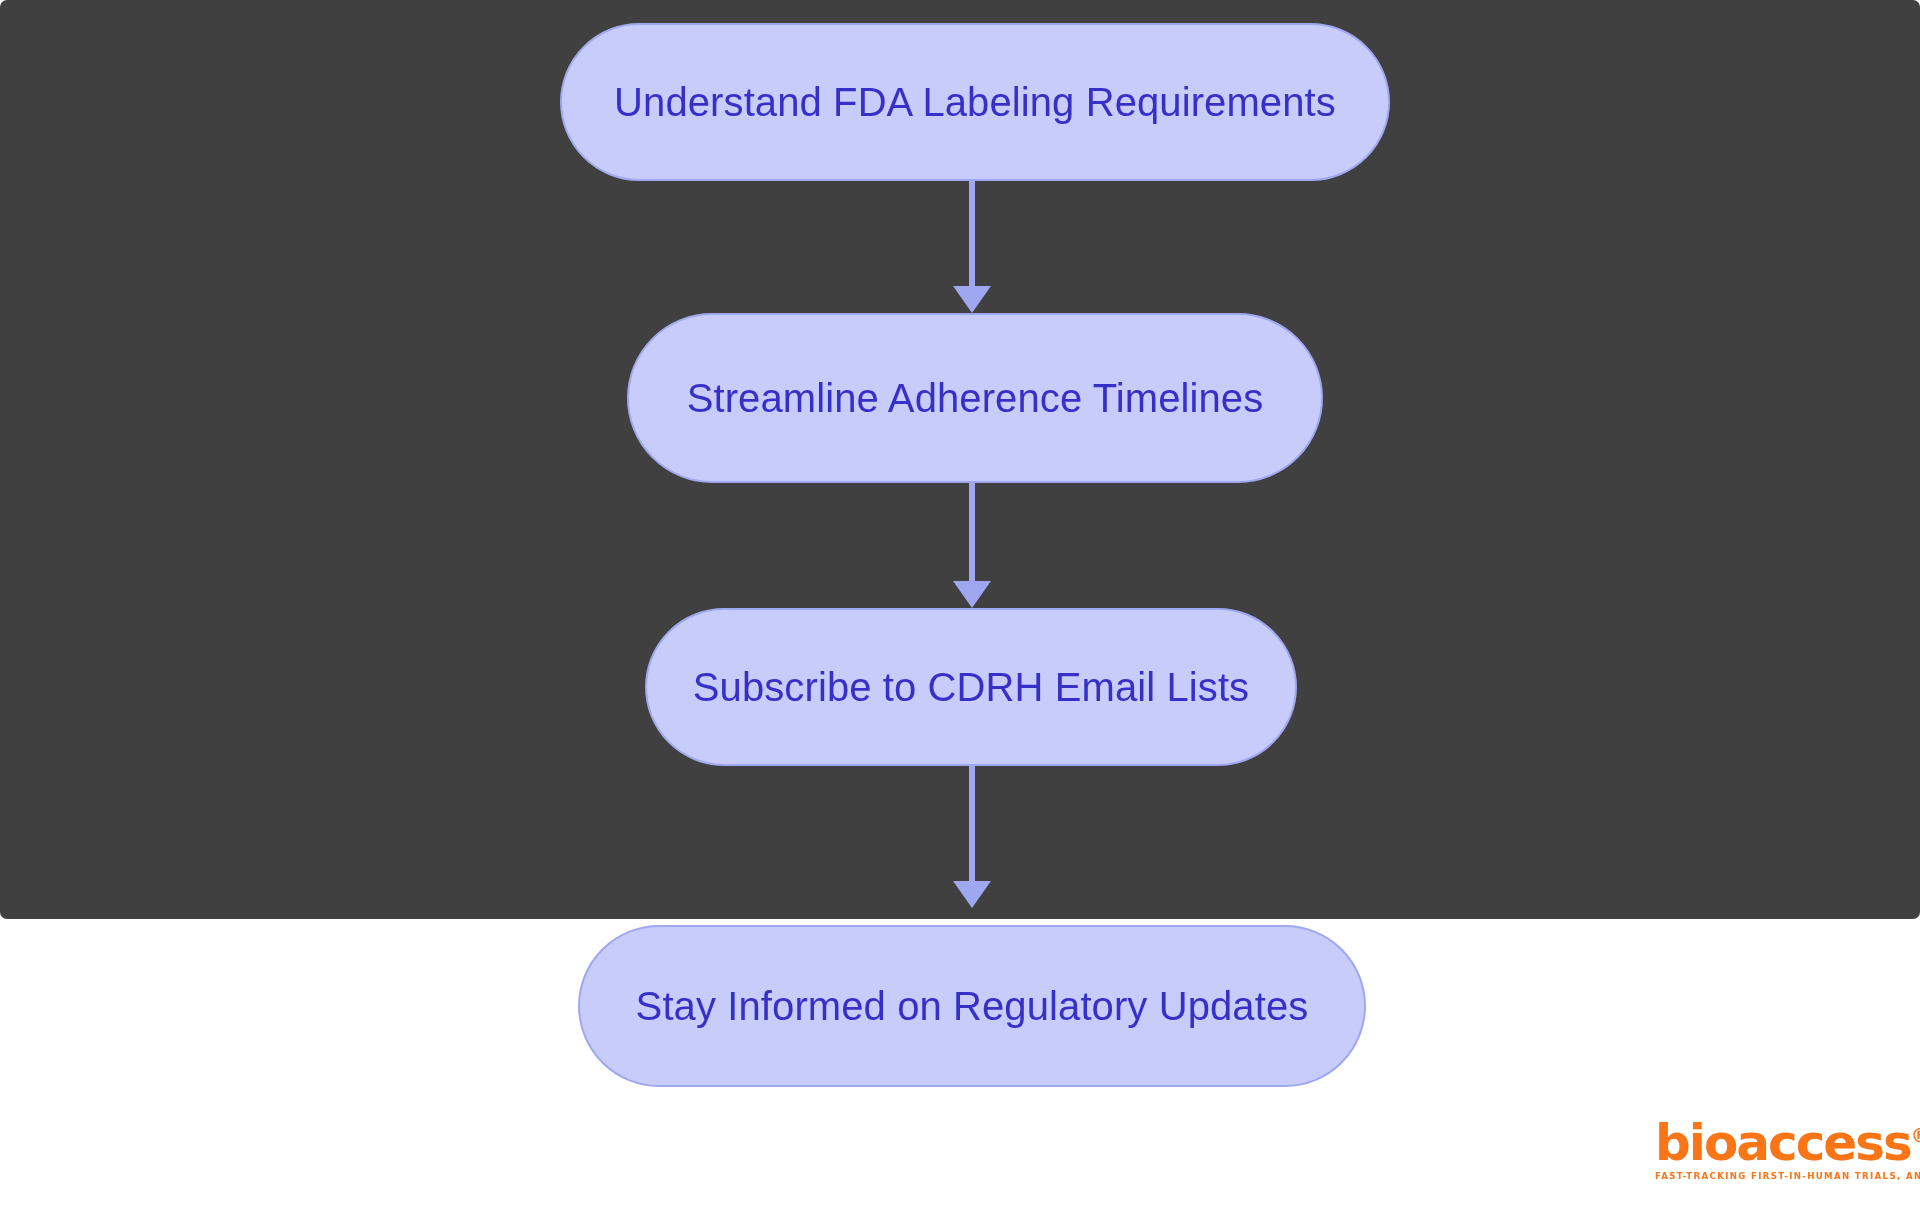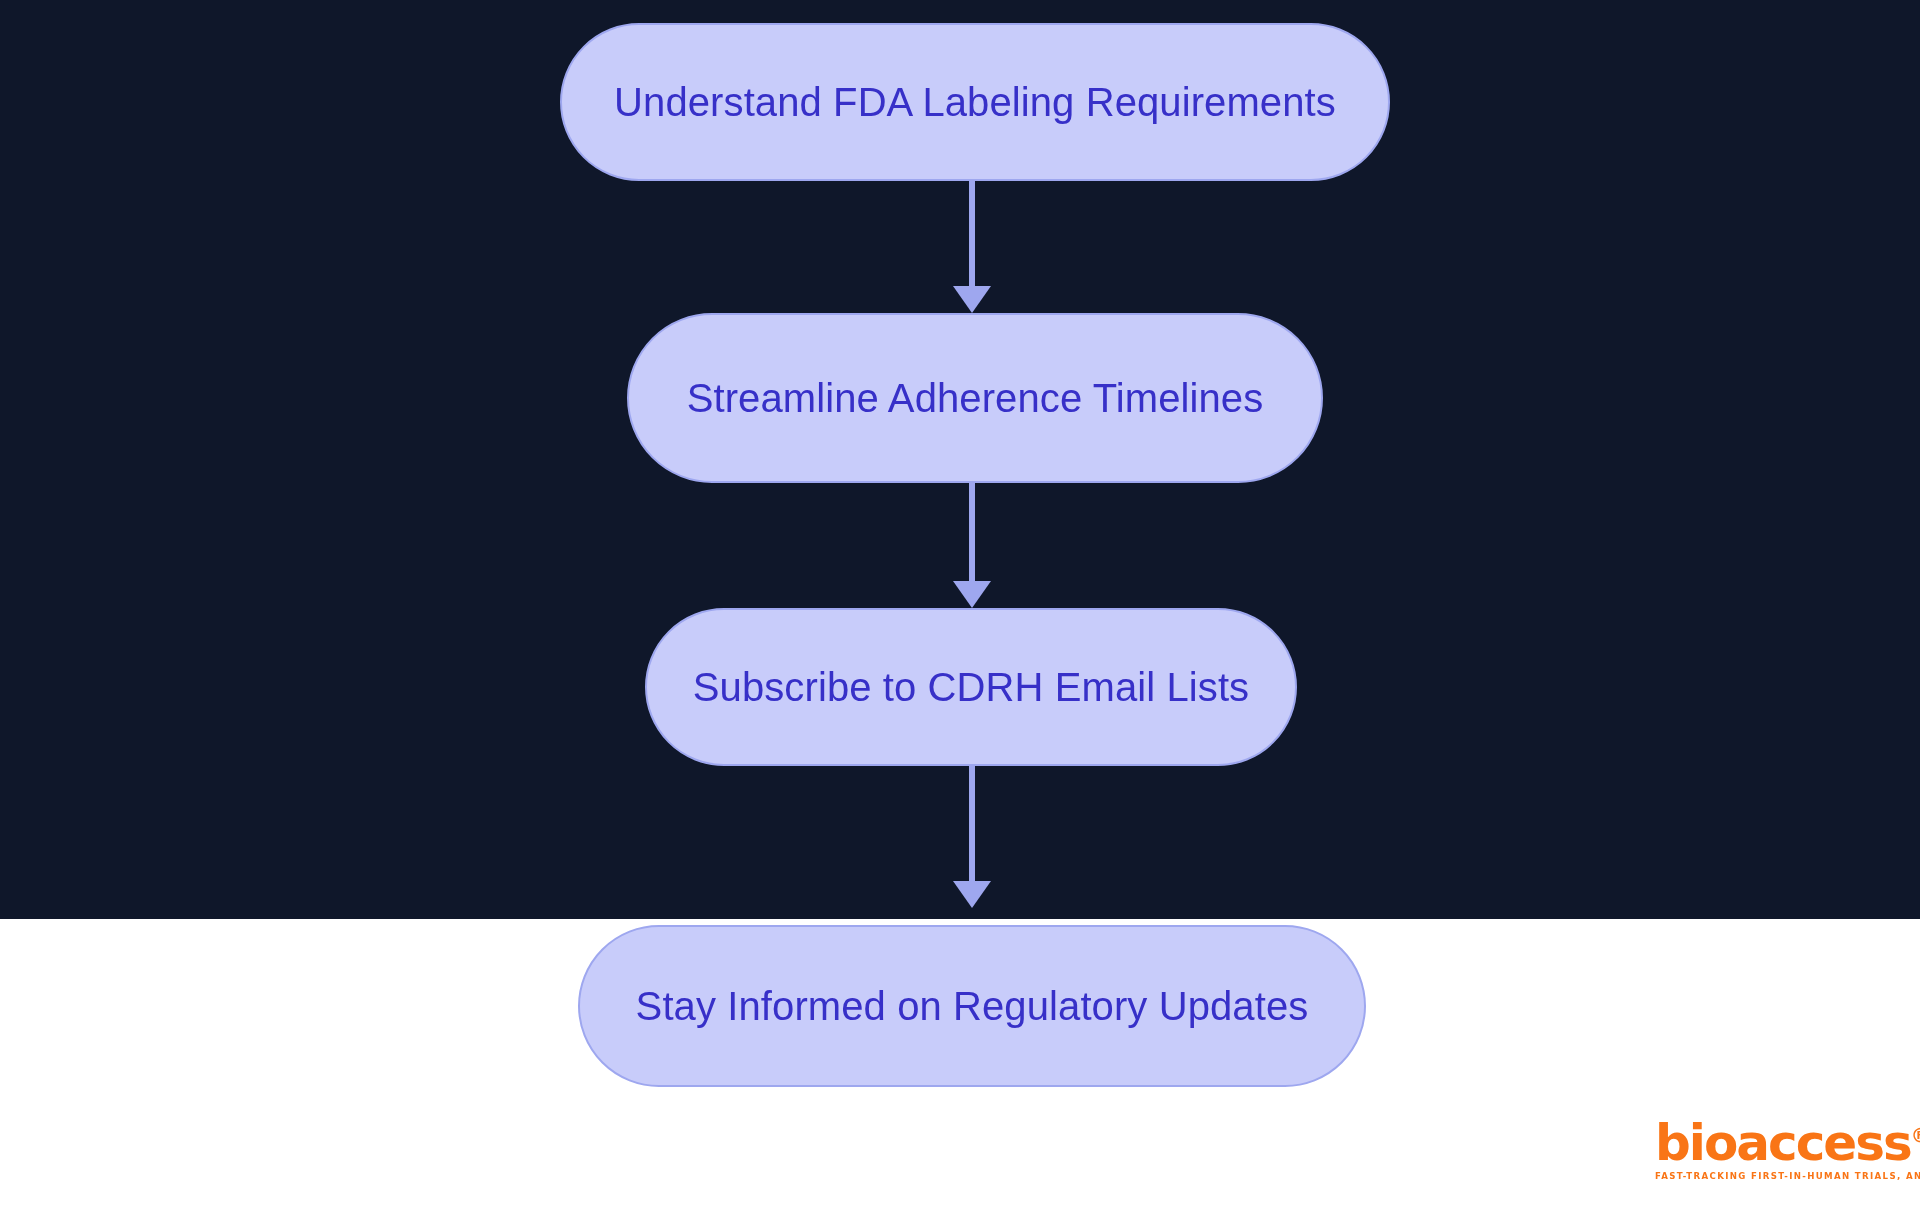--- a/index.html
+++ b/index.html
@@ -12,21 +12,22 @@
     height: 1215px;
     overflow: hidden;
     font-family: "Liberation Sans", sans-serif;
     -webkit-font-smoothing: antialiased;
   }
 
   #canvas {
     position: relative;
     width: 1920px;
     height: 919px;
-    background: #0f172a;
+    background: #404040;
+    border-radius: 7px;
   }
 
   
   .node {
     position: absolute;
     box-sizing: border-box;
     display: flex;
     align-items: center;
     justify-content: center;
     background: #c8ccfa;

